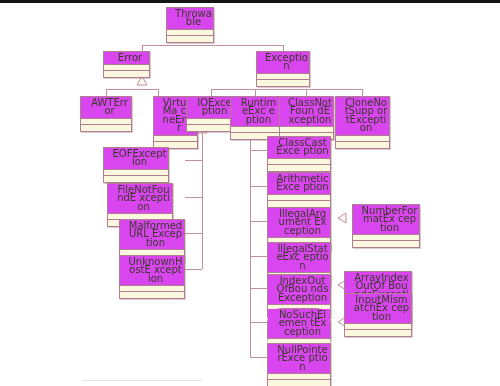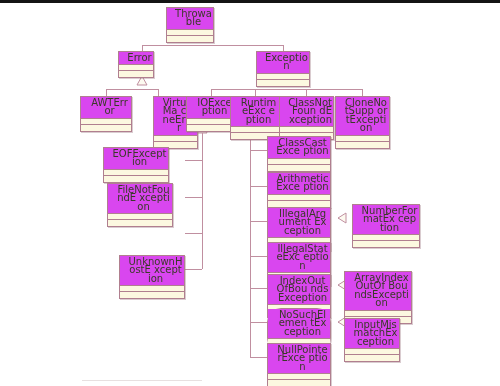--- a/index.html
+++ b/index.html
@@ -120,21 +120,21 @@
       <polygon points="338,319 346,314 346,324"></polygon>
     </g>
   </svg>
 
   <div class="uml-class" style="left:166px;top:4px;width:48px;">
     <div class="uml-title">Throwable</div>
     <div class="uml-attrs"></div>
     <div class="uml-ops"></div>
   </div>
 
-  <div class="uml-class" style="left:118px;top:48px;width:36px;">
+  <div class="uml-class" style="left:103px;top:48px;width:47px;">
     <div class="uml-title">Error</div>
     <div class="uml-attrs"></div>
     <div class="uml-ops"></div>
   </div>
 
   <div class="uml-class" style="left:256px;top:48px;width:54px;">
     <div class="uml-title">Exception</div>
     <div class="uml-attrs"></div>
     <div class="uml-ops"></div>
   </div>
@@ -157,21 +157,21 @@
     <div class="uml-ops"></div>
   </div>
 
   <div class="uml-class" style="left:230px;top:93px;width:50px;">
     <div class="uml-title" style="min-height:20px;">RuntimeExc eption</div>
     <div class="uml-attrs"></div>
     <div class="uml-ops"></div>
   </div>
 
   <div class="uml-class" style="left:279px;top:93px;width:55px;">
-    <div class="uml-title" style="min-height:20px;text-align:right;">ClassNotFoun dException</div>
+    <div class="uml-title" style="min-height:20px;">ClassNotFoun dException</div>
     <div class="uml-attrs"></div>
     <div class="uml-ops"></div>
   </div>
 
   <div class="uml-class" style="left:335px;top:93px;width:55px;">
     <div class="uml-title" style="min-height:20px;">CloneNotSupp ortException</div>
     <div class="uml-attrs"></div>
     <div class="uml-ops"></div>
   </div>
 
@@ -180,20 +180,25 @@
     <div class="uml-attrs"></div>
     <div class="uml-ops"></div>
   </div>
 
   <div class="uml-class" style="left:107px;top:180px;width:66px;">
     <div class="uml-title" style="min-height:20px;">FileNotFoundE xception</div>
     <div class="uml-attrs"></div>
     <div class="uml-ops"></div>
   </div>
 
+  <div class="uml-class" style="left:119px;top:216px;width:66px;">
+    <div class="uml-title" style="min-height:20px;">MalformedURL Exception</div>
+    <div class="uml-attrs"></div>
+    <div class="uml-ops"></div>
+  </div>
 
   <div class="uml-class" style="left:119px;top:252px;width:66px;">
     <div class="uml-title" style="min-height:20px;">UnknownHostE xception</div>
     <div class="uml-attrs"></div>
     <div class="uml-ops"></div>
   </div>
 
   <div class="uml-class" style="left:267px;top:133px;width:64px;">
     <div class="uml-title" style="min-height:20px;">ClassCastExce ption</div>
     <div class="uml-attrs"></div>
@@ -241,21 +246,21 @@
     <div class="uml-attrs"></div>
     <div class="uml-ops"></div>
   </div>
 
   <div class="uml-class" style="left:344px;top:268px;width:68px;">
     <div class="uml-title" style="min-height:20px;">ArrayIndexOutOf BoundsException</div>
     <div class="uml-attrs"></div>
     <div class="uml-ops"></div>
   </div>
 
-  <div class="uml-class" style="left:344px;top:315px;width:56px;">
+  <div class="uml-class" style="left:344px;top:290px;width:68px;">
     <div class="uml-title" style="min-height:20px;">InputMismatchEx ception</div>
     <div class="uml-attrs"></div>
     <div class="uml-ops"></div>
   </div>
 
   <div class="bottom-shade"></div>
 
 </div>
 
 </body></html>

